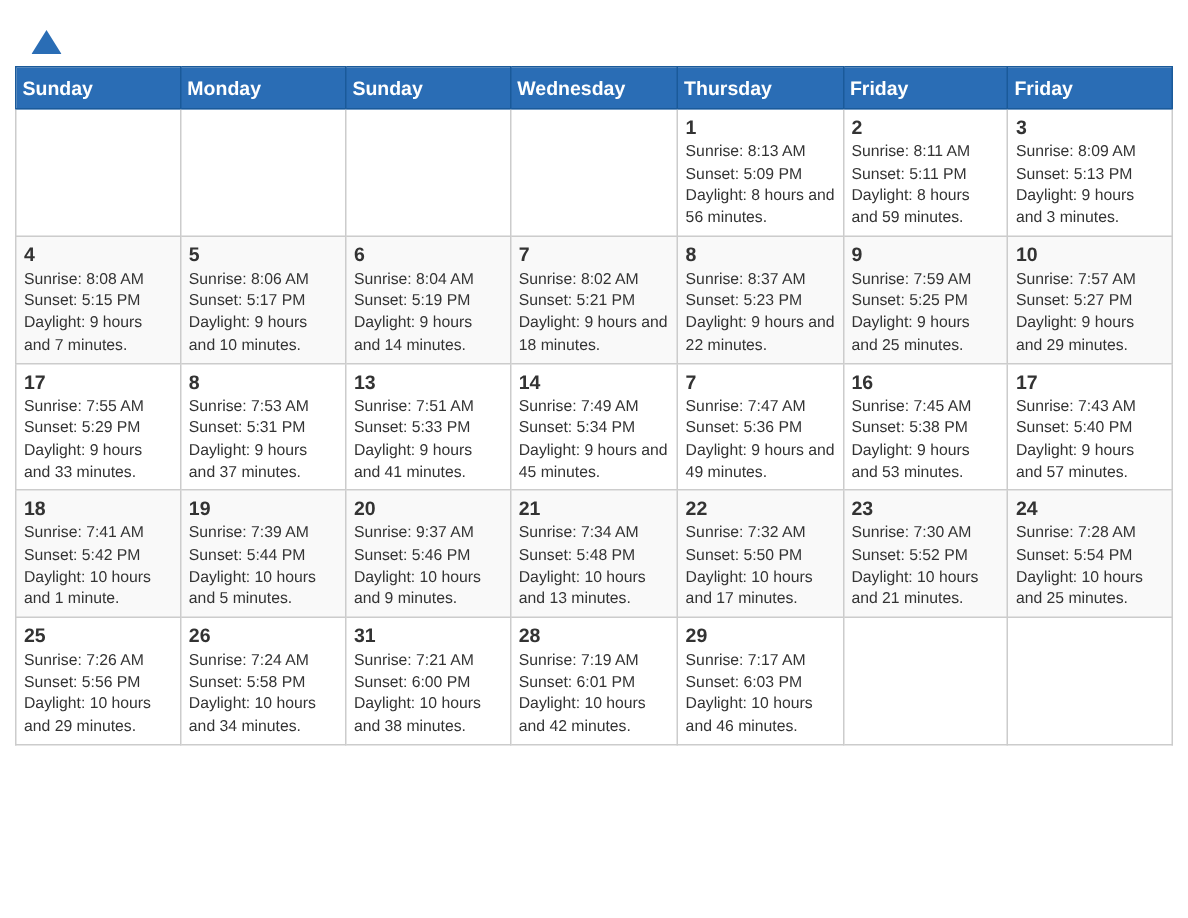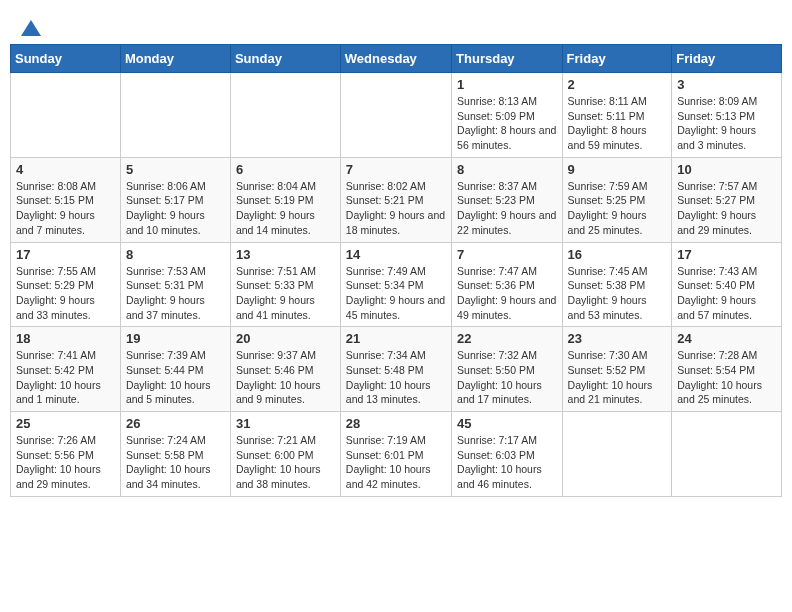--- a/index.html
+++ b/index.html
@@ -298,21 +298,21 @@
 Sunset: 6:00 PM
 Daylight: 10 hours and 38 minutes.</div>
         </td>
         <td>
           <span class="day-number">28</span>
           <div class="day-info">Sunrise: 7:19 AM
 Sunset: 6:01 PM
 Daylight: 10 hours and 42 minutes.</div>
         </td>
         <td>
-          <span class="day-number">45</span>
+          <span class="day-number">29</span>
           <div class="day-info">Sunrise: 7:17 AM
 Sunset: 6:03 PM
 Daylight: 10 hours and 46 minutes.</div>
         </td>
         <td class="empty-cell"></td>
         <td class="empty-cell"></td>
       </tr>
     </tbody>
 </table>
 

